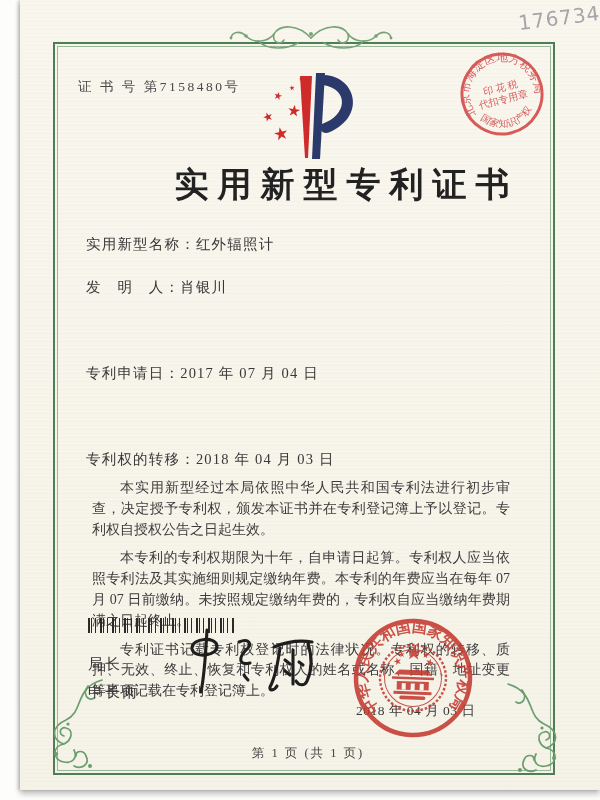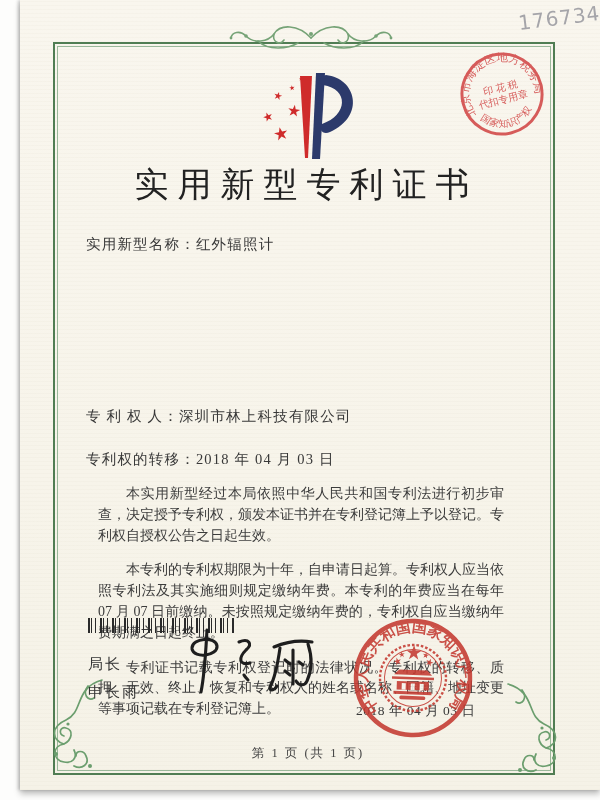--- a/index.html
+++ b/index.html
@@ -14,27 +14,27 @@
       repeating-linear-gradient(0deg, rgba(190,185,160,.06) 0 1px, transparent 1px 4px),
       linear-gradient(180deg,#f9f6ee 0%,#f7f4ea 60%,#f5f2e7 100%);
     box-shadow:-2px 0 3px rgba(0,0,0,.18), 0 4px 6px rgba(0,0,0,.25);
   }
   .frame{position:absolute;left:33px;top:42px;width:498px;height:729px;border:2px solid #507d53;}
   .frame-inner{position:absolute;inset:2px;border:1px solid #9ab89a;}
   .abs{position:absolute;}
   .cert-no{left:58px;top:78px;font-size:13.5px;color:#4a4a4a;letter-spacing:2.5px;}
   .pencil{left:498px;top:6px;font-size:20px;color:#97979e;transform:rotate(-7deg);
     font-family:"DejaVu Sans",sans-serif;letter-spacing:1px;opacity:.85;}
-  .title{left:33px;top:162px;width:498px;text-align:center;font-size:34px;font-weight:400;
-    color:#222;letter-spacing:9px;text-indent:9px;}
+  .title{left:33px;top:162px;width:498px;text-align:center;font-size:34px;font-weight:700;
+    color:#222;letter-spacing:9px;text-indent:9px;padding-left:40px;}
   .field{left:66px;font-size:14.5px;color:#383838;letter-spacing:1.2px;white-space:nowrap;text-align:right;}
   .f0{top:235px}.f1{top:278px}.f2{top:321px}.f3{top:364px}.f4{top:407px}.f5{top:450px}
   .body-text{left:64px;top:470px;width:434px;font-size:14px;line-height:20.8px;color:#3c3c3c;
     text-align:justify;}
-  .body-text p{margin:14px;text-indent:2em;}
+  .body-text p{margin:8px;text-indent:2em;}
   .barcode{left:68px;top:618px;width:147px;height:15px;
     background:repeating-linear-gradient(90deg,#2a2a2a 0 2px,transparent 2px 3px,#2a2a2a 3px 4px,
       transparent 4px 7px,#2a2a2a 7px 8px,transparent 8px 12px);}
   .director{left:68px;top:650px;font-size:15px;color:#333;line-height:28px;letter-spacing:2px;
     font-family:"Liberation Sans","DejaVu Sans",sans-serif;}
   .sig{left:162px;top:626px;}
   .seal-date{left:336px;top:702px;font-size:13.5px;color:#3a3a3a;letter-spacing:.5px;}
   .big-seal{left:330px;top:615px;opacity:.88;transform:rotate(2deg);}
   .tax-stamp{left:432px;top:44px;opacity:.82;transform:rotate(-14deg);}
   .footer{left:33px;top:745px;width:510px;text-align:center;font-size:12.5px;color:#444;
@@ -97,20 +97,21 @@
       <path d="M30,88 C38,92 46,86 42,78 C40,72 32,72 32,78"></path>
       <path d="M44,8 C38,16 44,24 50,20"></path>
     </g>
     <g fill="#6b9e6e">
       <circle cx="12" cy="76" r="2"></circle>
         <circle cx="46" cy="88" r="2"></circle>
         <circle cx="24" cy="46" r="1.6"></circle>
     </g>
   </svg>
 
+  <div class="abs cert-no">证 书 号 第7158480号</div>
 
   <div class="abs pencil">176734</div>
 
   <svg class="abs tax-stamp" width="100" height="100" viewBox="0 0 100 100">
     <defs>
       <path id="taxTop" d="M20.1,63.9 A33,33 0 1 1 79.9,63.9" fill="none"></path>
       <path id="taxBot" d="M23,68.9 A33,33 0 0 0 77,68.9" fill="none"></path>
     </defs>
     <circle cx="50" cy="50" r="40" fill="none" stroke="#cf3b3b" stroke-width="3"></circle>
     <text font-size="10.5" fill="#cf3b3b" textLength="126" lengthAdjust="spacingAndGlyphs" font-family="Liberation Serif,serif">
@@ -133,21 +134,22 @@
       <use href="#star" transform="translate(16,47) scale(4.8) rotate(-20)"></use>
       <use href="#star" transform="translate(26,26) scale(4.2) rotate(14)"></use>
       <use href="#star" transform="translate(40,18) scale(2.8) rotate(-8)"></use>
       <use href="#star" transform="translate(49,9) scale(2.2) rotate(10)"></use>
     </g>
   </svg>
 
   <div class="abs title">实用新型专利证书</div>
 
   <div class="abs field f0"><span>实用新型名称：</span><span>红外辐照计</span></div>
-  <div class="abs field f4"><span>专 利 权 人：</span><span>深圳市林上科技有限公司</span></div>
+  <div class="abs field f1"><span>发　明　人：</span><span>肖银川</span></div>
+  <div class="abs field f3"><span>专利申请日：</span><span>2017 年 07 月 04 日</span></div>
   <div class="abs field f5"><span>专利权的转移：</span><span>2018 年 04 月 03 日</span></div>
 
   <div class="abs body-text">
     <p>本实用新型经过本局依照中华人民共和国专利法进行初步审查，决定授予专利权，颁发本证书并在专利登记簿上予以登记。专利权自授权公告之日起生效。</p>
     <p>本专利的专利权期限为十年，自申请日起算。专利权人应当依照专利法及其实施细则规定缴纳年费。本专利的年费应当在每年 07 月 07 日前缴纳。未按照规定缴纳年费的，专利权自应当缴纳年费期满之日起终止。</p>
     <p>专利证书记载专利权登记时的法律状况。专利权的转移、质押、无效、终止、恢复和专利权人的姓名或名称、国籍、地址变更等事项记载在专利登记簿上。</p>
   </div>
 
   <div class="abs barcode"></div>
 

